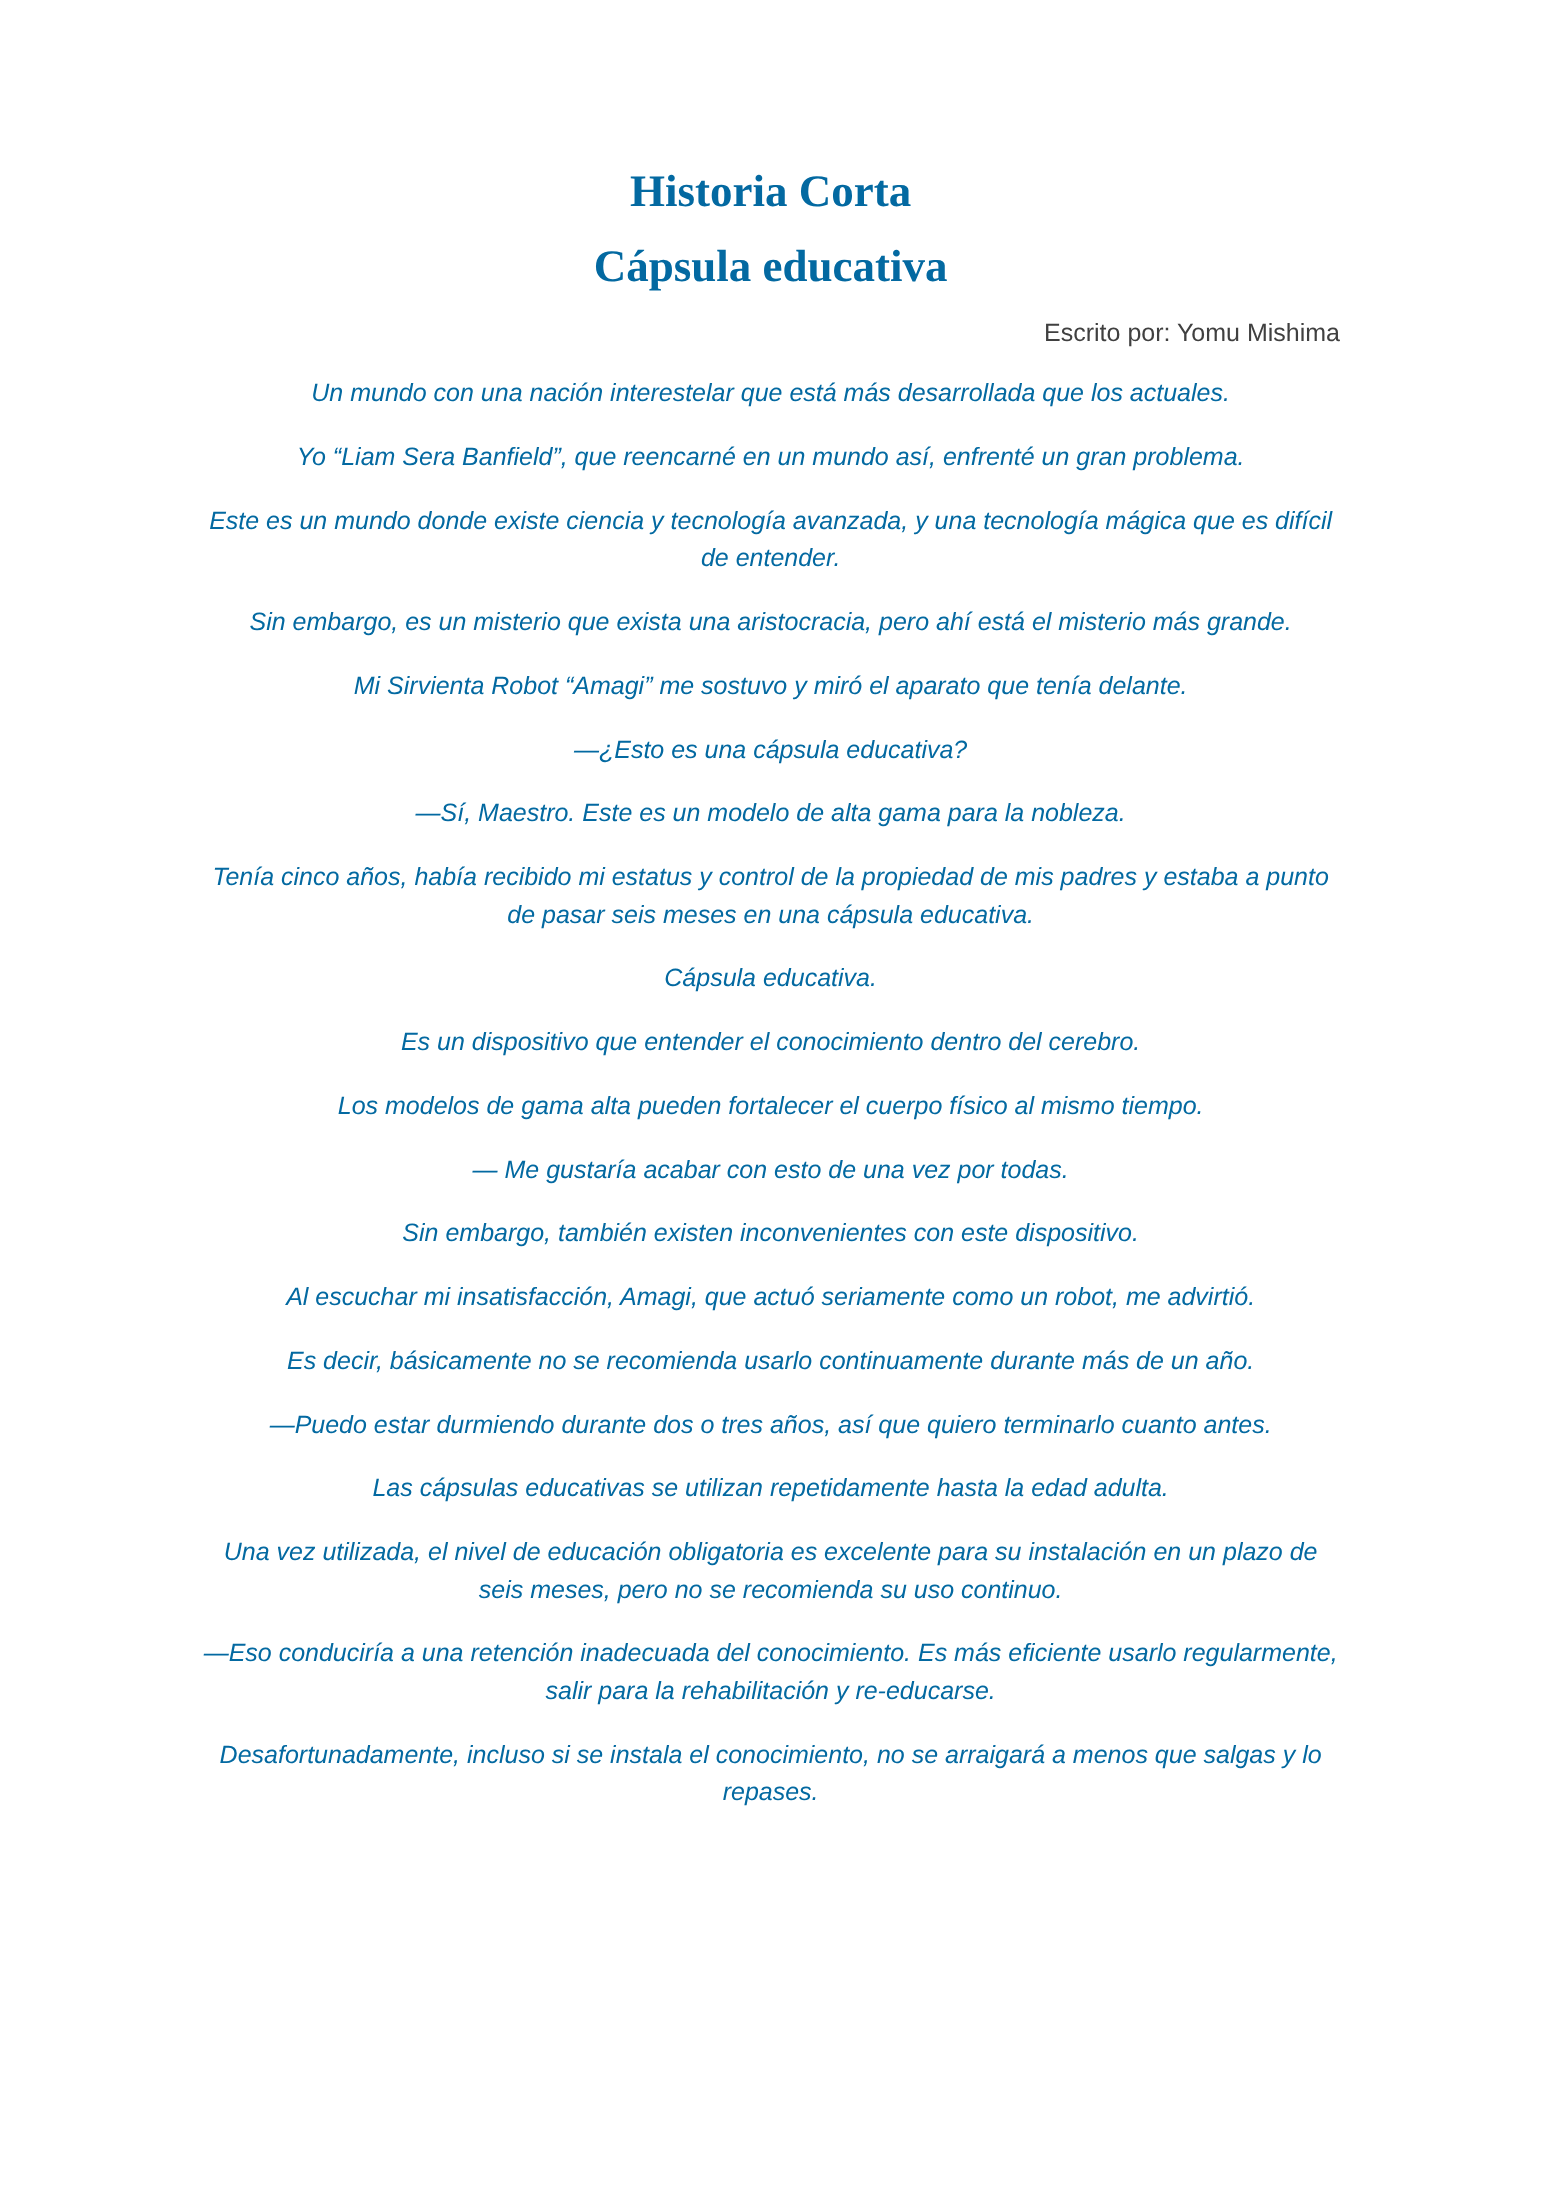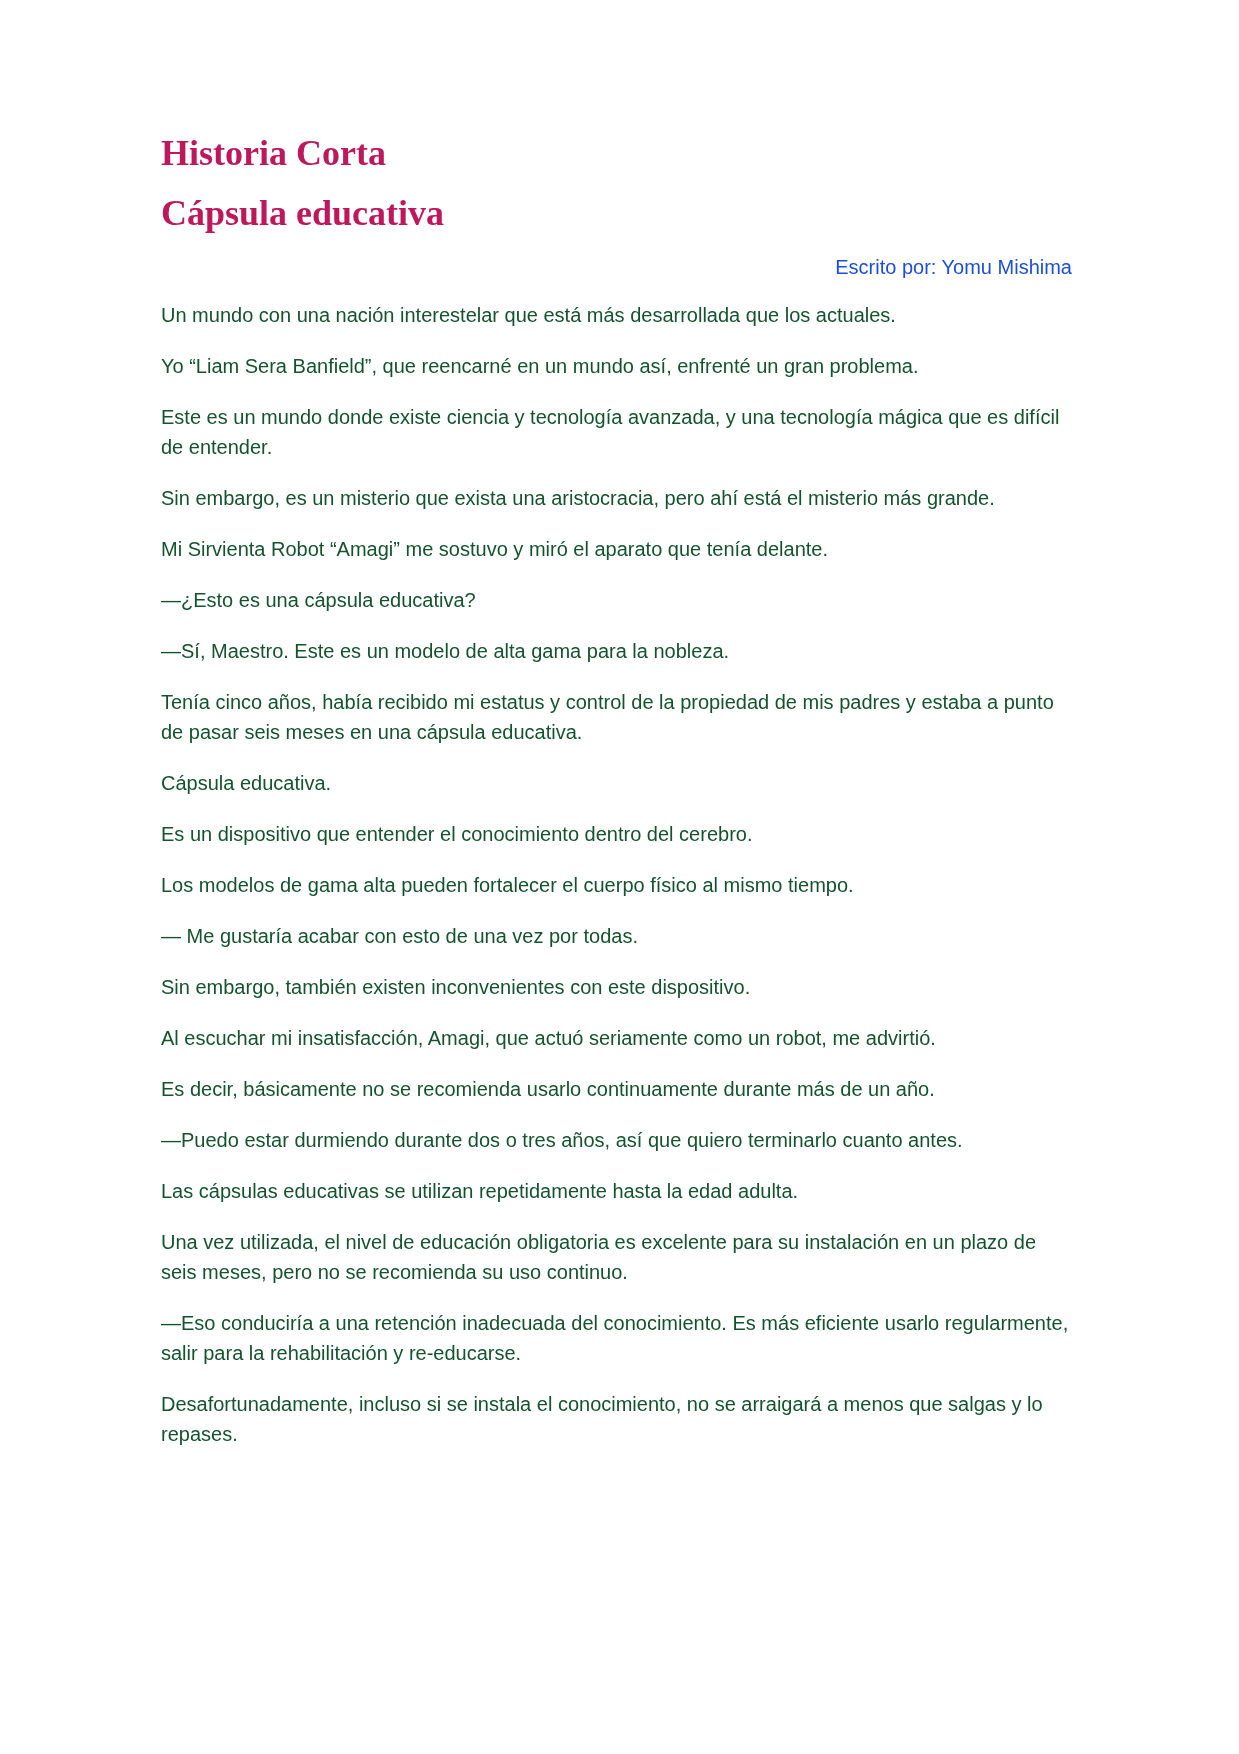--- a/index.html
+++ b/index.html
@@ -18,39 +18,41 @@
     color: #1f1f1f;
   }
   .content {
     padding: 130px 167px 0 161px; 
   }
   .title-main, .title-sub {
     font-family: "Liberation Serif", "DejaVu Serif", serif;
     font-weight: bold;
     font-size: 36px;
     line-height: 46px;
+    text-align: center;
     margin: 0 0 14px 0;
-    color: #be185d;
+    color: #0369a1;
   }
   .title-sub {
     margin-bottom: 16px;
   }
   .byline {
     font-size: 20px;
     line-height: 30px;
     text-align: right;
     margin: 0 0 18px 0;
-    color: #1d4ed8;
+    color: #404040;
   }
   .paragraphs p {
     font-size: 20px;
     line-height: 30px;
     margin: 0 0 21px 0;
-    text-align: left;
-    color: #14532d;
+    text-align: center;
+    color: #0369a1;
+    font-style: italic;
   }
 </style>
 </head>
 <body>
 
 <div class="page">
   <div class="content">
     <h1 class="title-main">Historia Corta</h1>
     <h2 class="title-sub">Cápsula educativa</h2>
     <div class="byline">Escrito por: Yomu Mishima</div>

